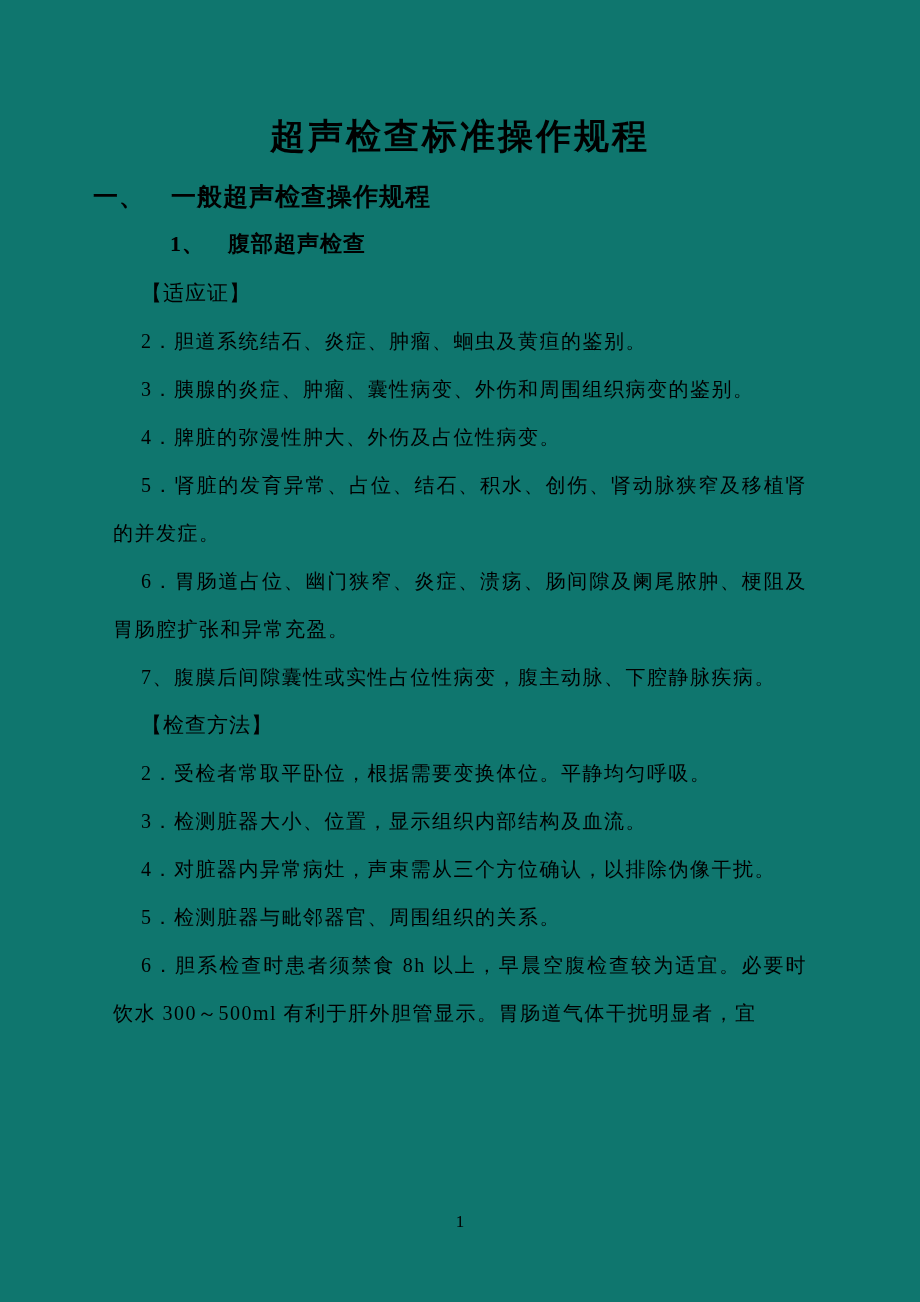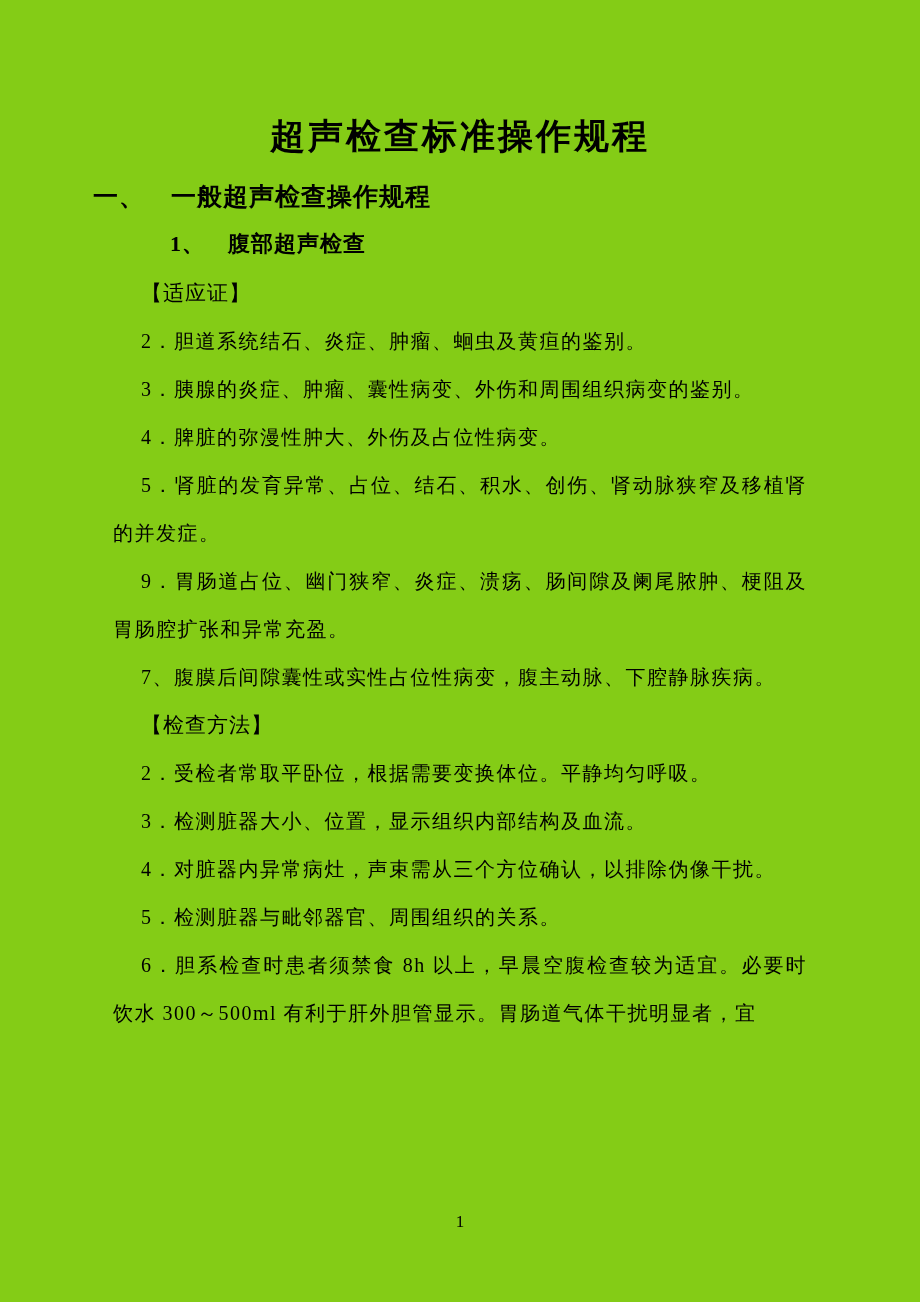--- a/index.html
+++ b/index.html
@@ -5,21 +5,21 @@
   html, body {
     margin: 0;
     padding: 0;
     background: #ffffff;
   }
   .page {
     position: relative;
     width: 920px;
     height: 1302px;
     box-sizing: border-box;
-    background: #84cc16;
+    background: #0f766e;
     color: #000000;
     padding: 115px 113px 0 113px;
     font-family: "Liberation Serif", "DejaVu Serif", serif;
     overflow: hidden;
   }
   .doc-title {
     margin: 0 0 18px 0;
     font-size: 35px;
     line-height: 44px;
     font-weight: bold;
@@ -75,21 +75,21 @@
   <h2 class="heading-1">一、　一般超声检查操作规程</h2>
 
   <h3 class="heading-2">1、　腹部超声检查</h3>
 
   <div class="section">
     <div class="section-header">【适应证】</div>
     <p class="body-para">2．胆道系统结石、炎症、肿瘤、蛔虫及黄疸的鉴别。</p>
     <p class="body-para">3．胰腺的炎症、肿瘤、囊性病变、外伤和周围组织病变的鉴别。</p>
     <p class="body-para">4．脾脏的弥漫性肿大、外伤及占位性病变。</p>
     <p class="body-para">5．肾脏的发育异常、占位、结石、积水、创伤、肾动脉狭窄及移植肾的并发症。</p>
-    <p class="body-para">9．胃肠道占位、幽门狭窄、炎症、溃疡、肠间隙及阑尾脓肿、梗阻及胃肠腔扩张和异常充盈。</p>
+    <p class="body-para">6．胃肠道占位、幽门狭窄、炎症、溃疡、肠间隙及阑尾脓肿、梗阻及胃肠腔扩张和异常充盈。</p>
     <p class="body-para">7、腹膜后间隙囊性或实性占位性病变，腹主动脉、下腔静脉疾病。</p>
   </div>
 
   <div class="section">
     <div class="section-header">【检查方法】</div>
     <p class="body-para">2．受检者常取平卧位，根据需要变换体位。平静均匀呼吸。</p>
     <p class="body-para">3．检测脏器大小、位置，显示组织内部结构及血流。</p>
     <p class="body-para">4．对脏器内异常病灶，声束需从三个方位确认，以排除伪像干扰。</p>
     <p class="body-para">5．检测脏器与毗邻器官、周围组织的关系。</p>
     <p class="body-para">6．胆系检查时患者须禁食 8h 以上，早晨空腹检查较为适宜。必要时饮水 300～500ml 有利于肝外胆管显示。胃肠道气体干扰明显者，宜</p>

